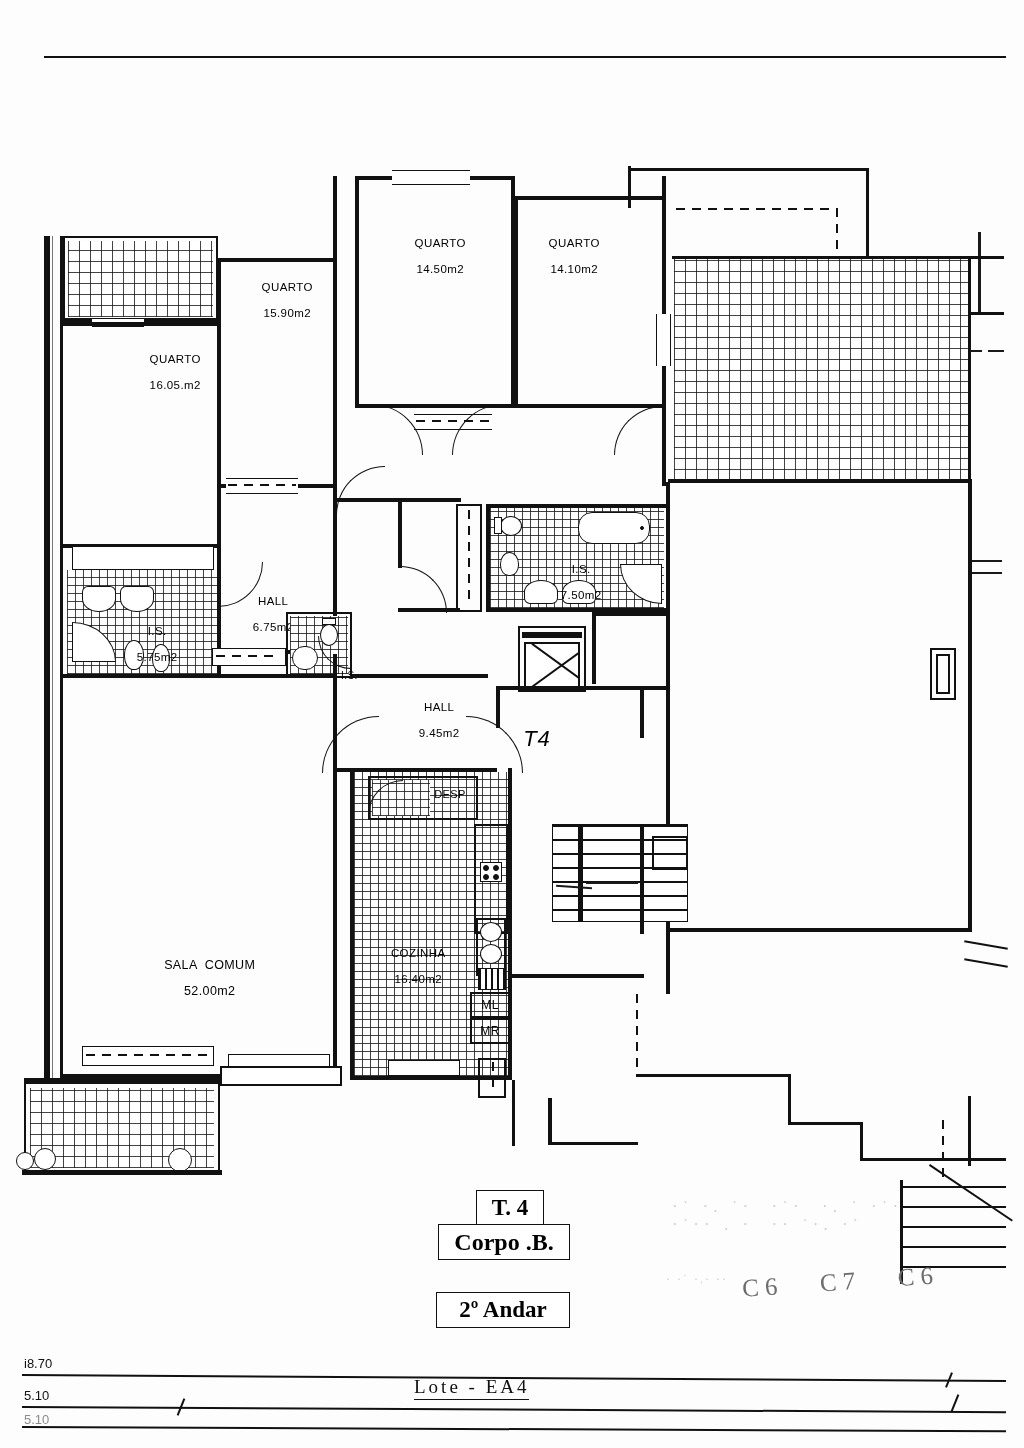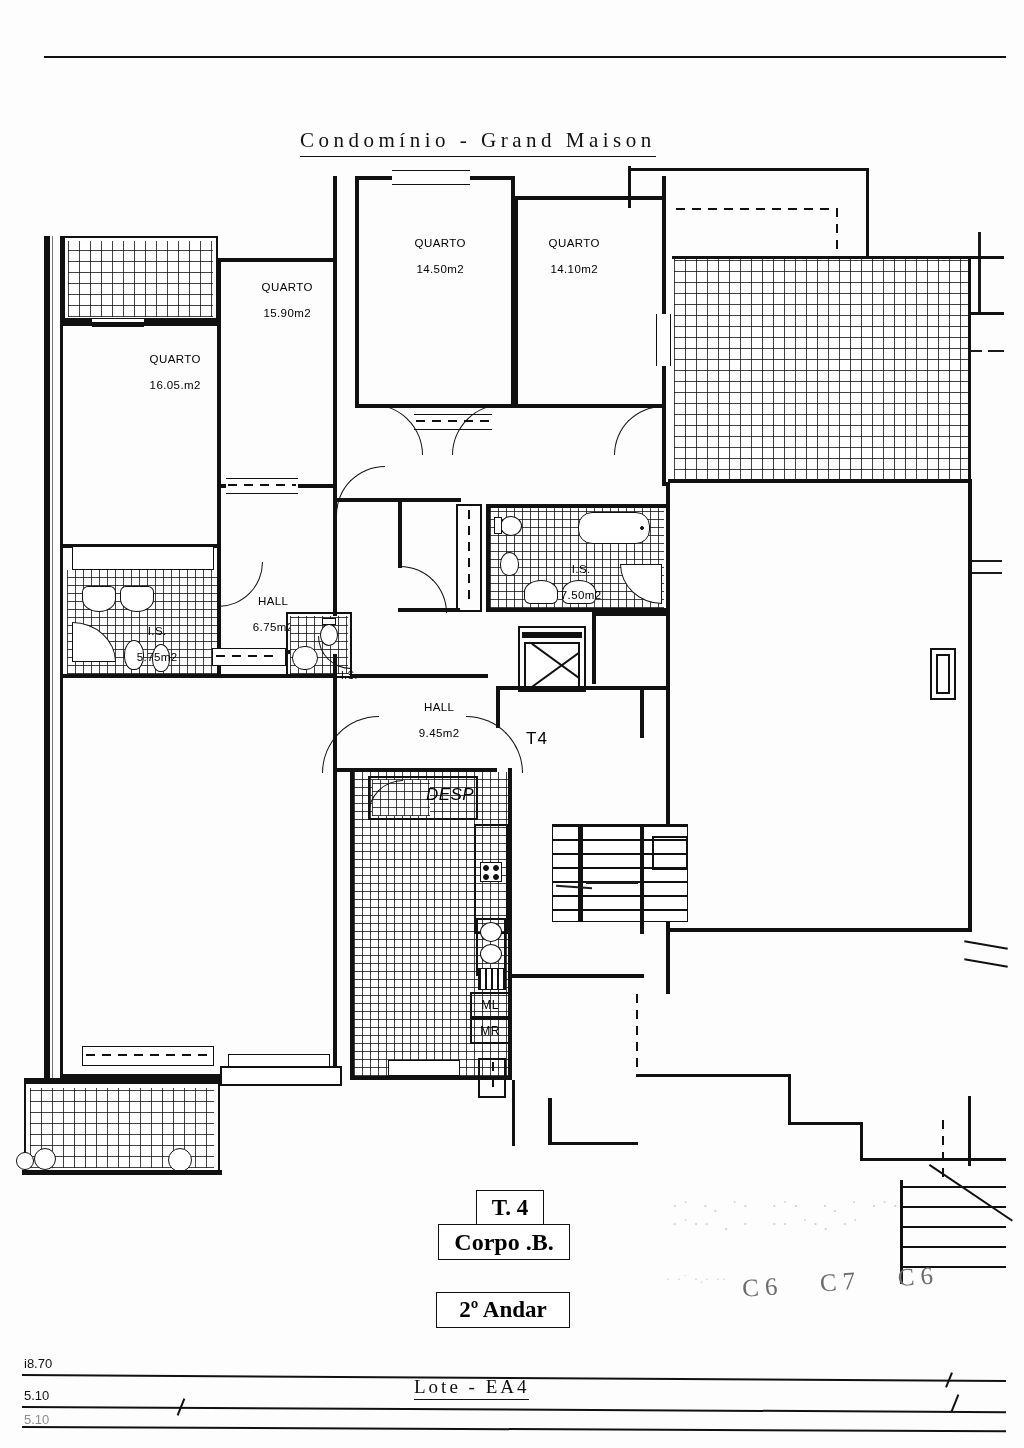--- a/index.html
+++ b/index.html
@@ -72,21 +72,20 @@
     transform:rotate(-4deg);letter-spacing:6px;}
   .scribble{position:absolute;color:#c6c6c6;font-family:"Liberation Serif",serif;white-space:pre;font-size:13px;letter-spacing:2px;}
 </style>
 </head>
 <body>
 
 <div id="page">
 
   <div class="wall" style="left:44px;top:56px;width:962px;height:2px;"></div>
 
-  <div class="hdr" style="left:300px;top:128px;font-size:21px;letter-spacing:4.5px;border-bottom:1.6px solid #111;padding-bottom:3px;">Condomínio - Grand Maison</div>
 
   <div class="wall" style="left:44px;top:236px;width:6px;height:846px;"></div>
   <div class="wall" style="left:60px;top:236px;width:3px;height:846px;"></div>
   <div class="thin" style="left:52px;top:236px;width:1px;height:846px;background:#777;"></div>
 
   <div class="wall2" style="left:63px;top:236px;width:155px;height:86px;"></div>
   <div class="tile sm" style="left:68px;top:241px;width:145px;height:76px;"></div>
   <div class="wall" style="left:63px;top:318px;width:157px;height:4px;"></div>
   <div class="win" style="left:92px;top:318px;width:52px;height:7px;"></div>
 
@@ -224,56 +223,64 @@
   <div class="door tr" style="left:372px;top:404px;width:50px;height:50px;"></div>
   <div class="door tl" style="left:452px;top:404px;width:50px;height:50px;"></div>
   <div class="door tr" style="left:400px;top:566px;width:46px;height:46px;"></div>
   <div class="door tl" style="left:614px;top:406px;width:48px;height:48px;"></div>
 
   <div class="wall" style="left:337px;top:498px;width:124px;height:4px;"></div>
   <div class="wall" style="left:398px;top:502px;width:4px;height:66px;"></div>
   <div class="wall" style="left:398px;top:608px;width:62px;height:4px;"></div>
   <div class="wall" style="left:352px;top:674px;width:136px;height:4px;"></div>
 
-  <div class="lbl" style="left:502px;top:732px;width:70px;font-size:17px;letter-spacing:1px;">T4</div>
+  <div class="lbl" style="left:502px;top:732px;width:70px;font-size:22px;letter-spacing:1px;font-style:italic;">T4</div>
 
   <div class="wall2" style="left:518px;top:626px;width:68px;height:66px;"></div>
   <div class="wall" style="left:522px;top:632px;width:60px;height:6px;"></div>
   <div class="lift" style="left:524px;top:642px;width:56px;height:46px;overflow:hidden;"></div>
   <div class="wall" style="left:592px;top:612px;width:4px;height:72px;"></div>
   <div class="wall" style="left:592px;top:612px;width:76px;height:4px;"></div>
   <div class="wall" style="left:496px;top:686px;width:170px;height:4px;"></div>
   <div class="wall" style="left:496px;top:686px;width:4px;height:42px;"></div>
   <div class="wall" style="left:640px;top:686px;width:4px;height:52px;"></div>
 
   <div class="wall" style="left:63px;top:674px;width:274px;height:4px;"></div>
   <div class="wall" style="left:333px;top:768px;width:4px;height:310px;"></div>
   <div class="wall" style="left:63px;top:1074px;width:274px;height:4px;"></div>
+  <div class="lbl" style="left:132px;top:946px;width:140px;font-size:12.5px;">
+    <span>SALA  COMUM</span><br>
+    <span>52.00m2</span>
+  </div>
   <div class="win" style="left:82px;top:1046px;width:130px;height:18px;background:#fff;border:1.6px solid #111;"></div>
   <div class="dash" style="left:86px;top:1054px;width:122px;"></div>
   <div class="win" style="left:228px;top:1054px;width:100px;height:16px;background:#fff;border:1.6px solid #111;"></div>
 
   <div class="wall" style="left:24px;top:1078px;width:210px;height:5px;"></div>
   <div class="wall2" style="left:24px;top:1082px;width:196px;height:92px;"></div>
   <div class="tile sm" style="left:30px;top:1088px;width:184px;height:80px;"></div>
   <div class="fx r" style="left:34px;top:1148px;width:22px;height:22px;"></div>
   <div class="fx r" style="left:16px;top:1152px;width:18px;height:18px;"></div>
   <div class="fx r" style="left:168px;top:1148px;width:24px;height:24px;"></div>
   <div class="wall" style="left:22px;top:1170px;width:200px;height:5px;"></div>
   <div class="wall" style="left:220px;top:1066px;width:118px;height:16px;border:2px solid #111;background:#fff;"></div>
 
   <div class="wall" style="left:350px;top:768px;width:4px;height:310px;"></div>
   <div class="wall" style="left:508px;top:768px;width:4px;height:312px;"></div>
   <div class="wall" style="left:350px;top:1076px;width:162px;height:4px;"></div>
   <div class="tile xs" style="left:354px;top:772px;width:154px;height:304px;"></div>
+  <div class="lbl" style="left:356px;top:934px;width:110px;">
+    <span>COZINHA</span><br>
+    <span>16.40m2</span>
+  </div>
 
   <div class="wall2" style="left:368px;top:776px;width:110px;height:44px;"></div>
   <div class="tile xs" style="left:372px;top:780px;width:58px;height:36px;"></div>
   <div class="door tl" style="left:368px;top:780px;width:34px;height:34px;"></div>
-  <div class="lbl" style="left:420px;top:788px;width:60px;font-size:17px;font-style:italic;">DESP</div>
+  <div class="lbl" style="left:420px;top:788px;width:60px;font-size:11px;">DESP</div>
 
   <div class="wall2" style="left:474px;top:824px;width:34px;height:110px;"></div>
   <div class="fx" style="left:480px;top:862px;width:22px;height:20px;"></div>
   <div class="fx r" style="left:483px;top:865px;width:6px;height:6px;background:#111;"></div>
   <div class="fx r" style="left:493px;top:865px;width:6px;height:6px;background:#111;"></div>
   <div class="fx r" style="left:483px;top:874px;width:6px;height:6px;background:#111;"></div>
   <div class="fx r" style="left:493px;top:874px;width:6px;height:6px;background:#111;"></div>
   <div class="wall2" style="left:476px;top:918px;width:30px;height:58px;"></div>
   <div class="fx r" style="left:480px;top:922px;width:22px;height:20px;"></div>
   <div class="fx r" style="left:480px;top:944px;width:22px;height:20px;"></div>

